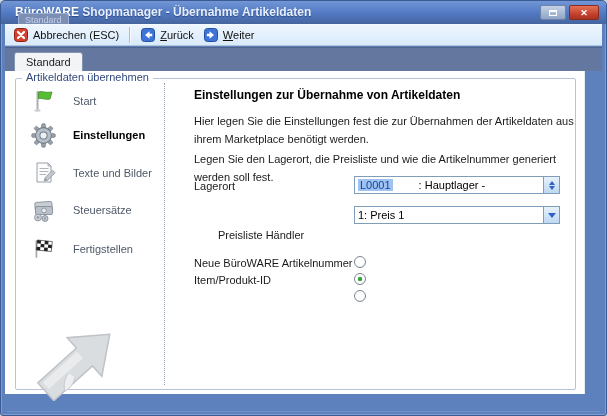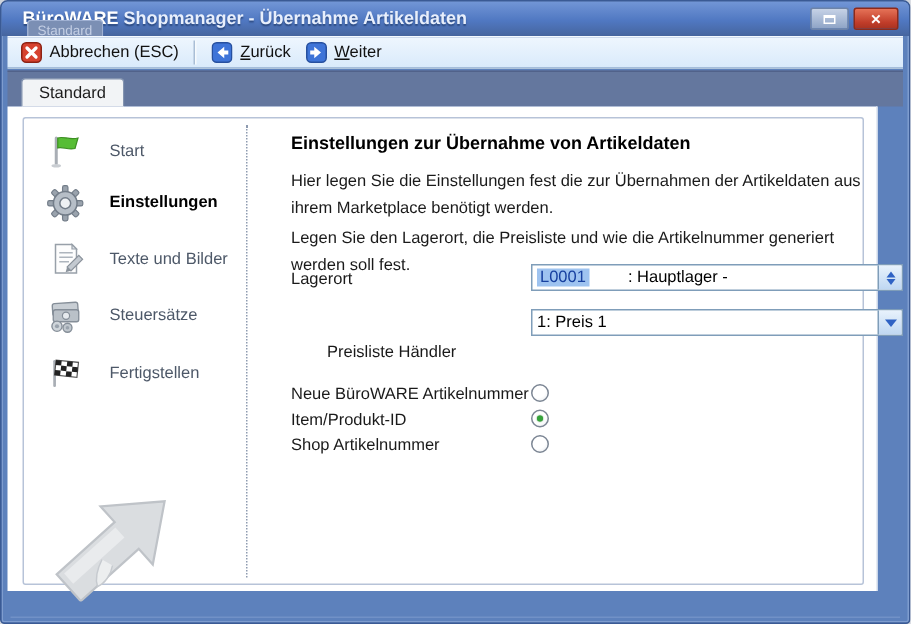--- a/index.html
+++ b/index.html
@@ -100,21 +100,21 @@
 
   .big-arrow{ position:absolute; left:14px; top:242px; }
 
   
   .heading{ position:absolute; left:178px; top:9px; font-size:12px; font-weight:bold; color:#000; white-space:nowrap; }
   .para1{ position:absolute; left:178px; top:33px; width:382px; font-size:11px; color:#1a1a1a; line-height:18px; }
   .para2{ position:absolute; left:178px; top:71px; width:400px; font-size:11px; color:#1a1a1a; line-height:18px; }
 
   .fld-label{ position:absolute; left:178px; font-size:11px; color:#1a1a1a; white-space:nowrap; }
   .field{
-    position:absolute; left:338px; width:248px; height:18px;
+    position:absolute; left:338px; width:206px; height:18px;
     border:1px solid #7f9db9; background:#fff; display:flex; align-items:stretch; font-size:11px;
   }
   .field .val{ flex:1; display:flex; align-items:center; padding-left:3px; overflow:hidden; white-space:nowrap; }
   .sel{ background:#9ec3f0; color:#17409f; padding:0 2px; }
   .val-rest{ margin-left:26px; color:#000; }
   .spin-btn, .drop-btn{
     width:16px; background:linear-gradient(#e8f2fc,#bfd7f2);
     border-left:1px solid #7f9db9; display:flex; flex-direction:column;
     align-items:center; justify-content:center; gap:1px; cursor:default;
   }
@@ -184,20 +184,21 @@
       <span><span class="u">W</span><span>eiter</span></span>
     </div>
   </div>
 
   <div class="tabstrip">
     <div class="tab-active">Standard</div>
   </div>
 
   <div class="content">
     <div class="groupbox">
+      <div class="legend">Artikeldaten übernehmen</div>
 
       <div class="step" style="top:8px;">
         <span class="step-icon">
           <svg width="26" height="26" viewBox="0 0 26 26">
             <rect x="5.5" y="3" width="2" height="19" rx="1" fill="#a9aeb5"></rect>
             <path d="M7.5 4 C11 2.6 15 5.4 21 4 L19 11 C14.5 12.3 11 9.6 7.5 10.6 Z" fill="#57bd35" stroke="#3c8f22" stroke-width="0.8"></path>
             <ellipse cx="6.5" cy="22.5" rx="3.2" ry="1.2" fill="#c9cdd2"></ellipse>
           </svg>
         </span>
         <span class="step-label">Start</span>
@@ -327,22 +328,19 @@
       <div class="radio-row" style="top:177px;">
         <span class="radio-label">Neue BüroWARE Artikelnummer</span>
       </div>
       <span class="radio" style="top:177px;"></span>
 
       <div class="radio-row" style="top:194px;">
         <span class="radio-label">Item/Produkt-ID</span>
       </div>
       <span class="radio checked" style="top:194px;"></span>
 
-      <div class="radio-row" style="top:211px;">
-        <span class="radio-label">Shop Artikelnummer</span>
-      </div>
       <span class="radio" style="top:211px;"></span>
 
     </div>
   </div>
 
   <div class="frame-bottom-line"></div>
 </div>
 
 </body></html>

